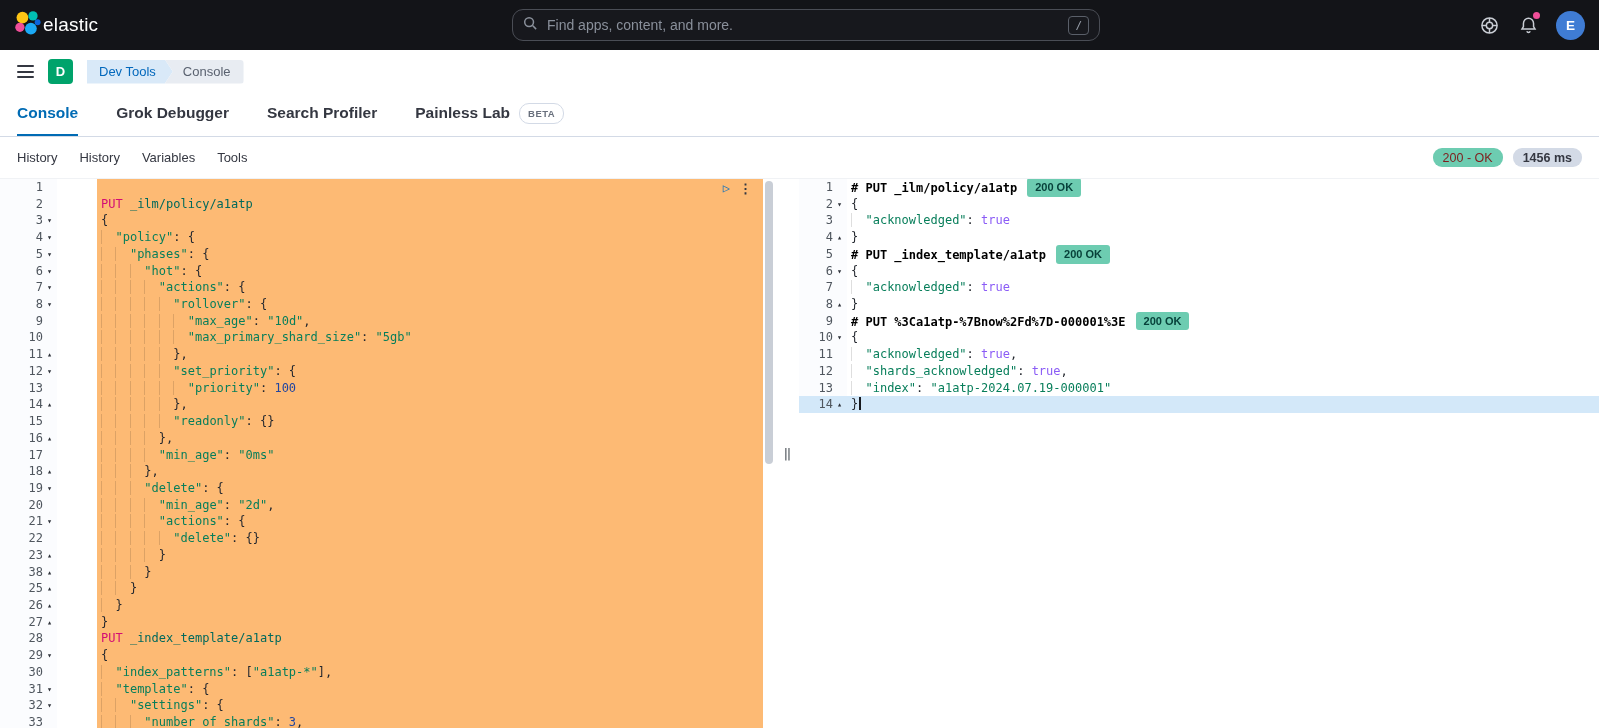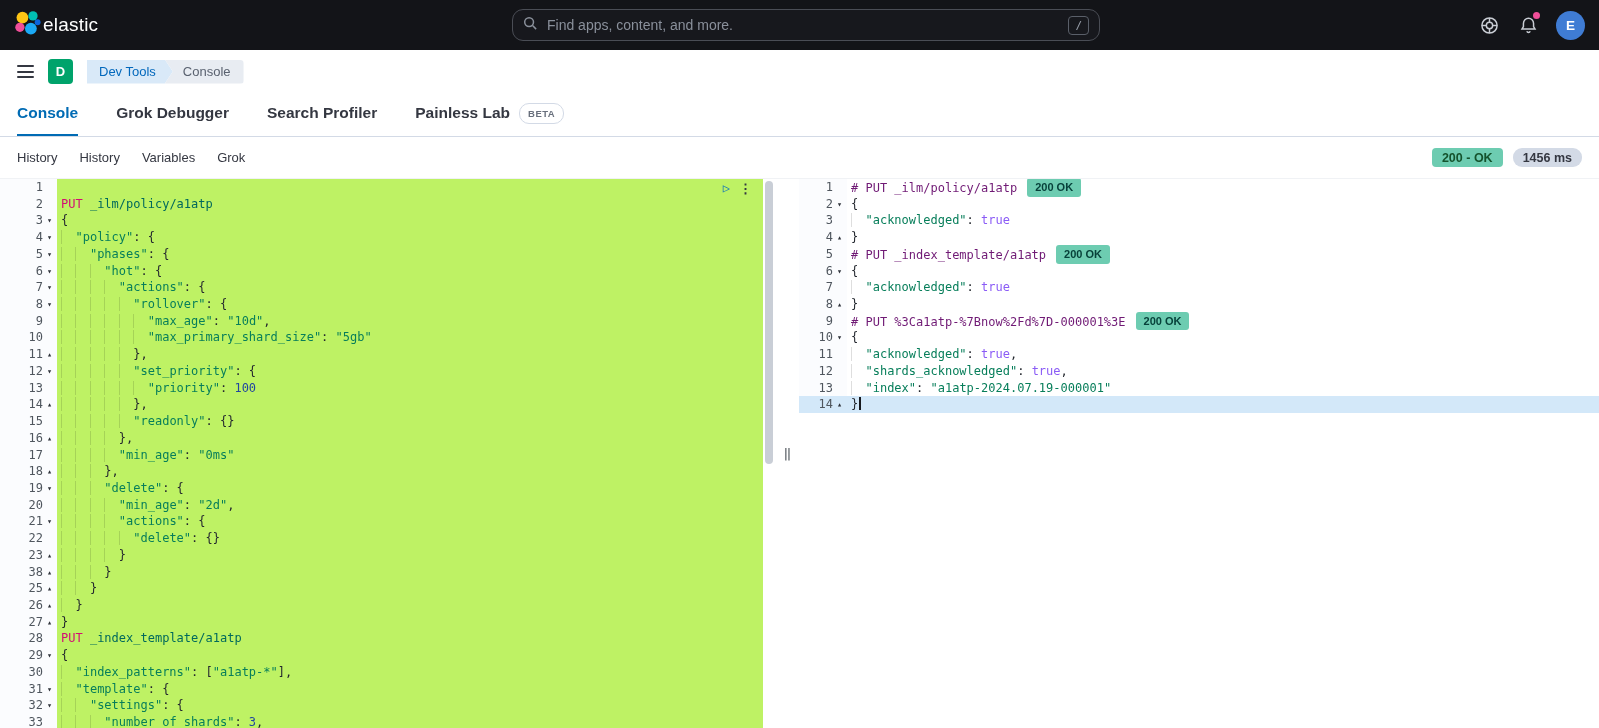--- a/index.html
+++ b/index.html
@@ -40,44 +40,44 @@
     box-sizing:border-box;gap:38px;}
   .tab{font-size:15.5px;font-weight:700;color:#343741;display:flex;align-items:center;gap:9px;cursor:pointer;
     border-bottom:2px solid transparent;box-sizing:border-box;padding-bottom:1px;}
   .tab.active{color:#006bb4;border-bottom-color:#006bb4;}
   .beta{border:1px solid #d3dae6;border-radius:10px;padding:4px 8px;font-size:9.5px;font-weight:700;color:#69707d;
     letter-spacing:.5px;background:#fff;}
   
   .console-toolbar{display:flex;align-items:center;padding:0 17px;height:41px;gap:22px;}
   .tb-link{font-size:13px;font-weight:500;color:#343741;cursor:pointer;}
   .tb-right{margin-left:auto;display:flex;gap:10px;align-items:center;}
-  .badge-ok{background:#6dccb1;color:#14532d;font-size:12.5px;font-weight:700;padding:2.5px 10px;border-radius:4px;}
+  .badge-ok{background:#6dccb1;color:#7f1d1d;font-size:12.5px;font-weight:400;padding:2.5px 10px;border-radius:9px;}
   .badge-ms{background:#d3dae6;color:#343741;font-size:12.5px;font-weight:600;padding:2.5px 10px;border-radius:9px;}
   
   .editor{display:flex;height:550px;position:relative;font-family:"DejaVu Sans Mono",monospace;font-size:12px;
     border-top:1px solid #f0f2f5;box-sizing:border-box;}
   .pane-left{width:776px;position:relative;overflow:hidden;flex:0 0 auto;}
   .pane-right{flex:1;position:relative;overflow:hidden;}
   .grid{display:grid;grid-auto-rows:16.72px;line-height:16.72px;}
   .grid-left{grid-template-columns:57px 706px;width:763px;}
   .grid-right{grid-template-columns:48px 1fr;}
   .gut{background:#fbfcfe;display:flex;align-items:center;color:#4f565e;font-size:12px;padding-right:1px;box-sizing:border-box;}
   .ln{flex:1;text-align:right;}
   .fw{width:13px;text-align:center;font-size:8.5px;color:#2f333a;cursor:pointer;}
   .code{white-space:pre;padding-left:4px;color:#23272e;}
-  .code.sel{background:#bef264;}
+  .code.sel{background:#fdba74;margin-left:40px;}
   .hl{background:#d3e8f9;}
   .ig{background:linear-gradient(to right,rgba(0,0,0,0.13) 0 1px,transparent 1px);}
   .tk-method{color:#d30d74;}
   .tk-url{color:#00695c;}
   .tk-str{color:#077e5a;}
   .tk-num{color:#2145a0;}
   .tk-bool{color:#8b5cf6;}
   .tk-pun{color:#23272e;}
-  .tk-com{color:#701a75;}
+  .tk-com{color:#000000;font-weight:bold;}
   .okb{display:inline-block;background:#6dccb1;color:#07413a;font-family:"Liberation Sans",sans-serif;font-size:11px;
     font-weight:700;padding:1px 8px;border-radius:3px;margin-left:10px;transform:translateY(-1px);}
   .cursor{display:inline-block;width:1.5px;height:13px;background:#16181d;vertical-align:-2px;margin-left:1px;}
   .req-actions{position:absolute;top:1px;right:24px;display:flex;gap:9px;align-items:center;height:17px;}
   .play{color:#0a6ebd;font-size:12px;cursor:pointer;line-height:17px;}
   .kebab{color:#343741;font-size:13px;font-weight:700;cursor:pointer;line-height:17px;}
   .sb-track{position:absolute;top:0;right:0;width:13px;height:100%;background:#ffffff;}
   .sb-thumb{position:absolute;top:2px;left:2px;width:8px;height:283px;border-radius:4px;background:#c9ced6;cursor:pointer;}
   .resizer{width:23px;display:flex;align-items:center;justify-content:center;color:#4b5158;font-size:13px;
     cursor:col-resize;flex:0 0 auto;background:#fff;}
@@ -161,21 +161,21 @@
         <span>Painless Lab</span>
         <span class="beta">BETA</span>
       </div>
     </nav>
 
   <div class="console-toolbar">
     <span id="tb-links" style="display:flex;gap:22px;text-align:right;">
         <span class="tb-link">History</span>
         <span class="tb-link">History</span>
         <span class="tb-link">Variables</span>
-        <span class="tb-link">Grok</span>
+        <span class="tb-link">Tools</span>
       </span>
     <span class="tb-right">
       <span class="badge-ok">200 - OK</span>
       <span class="badge-ms">1456 ms</span>
     </span>
   </div>
 
   <div class="editor">
     <div class="pane-left">
       <div class="grid grid-left" id="req-grid">

